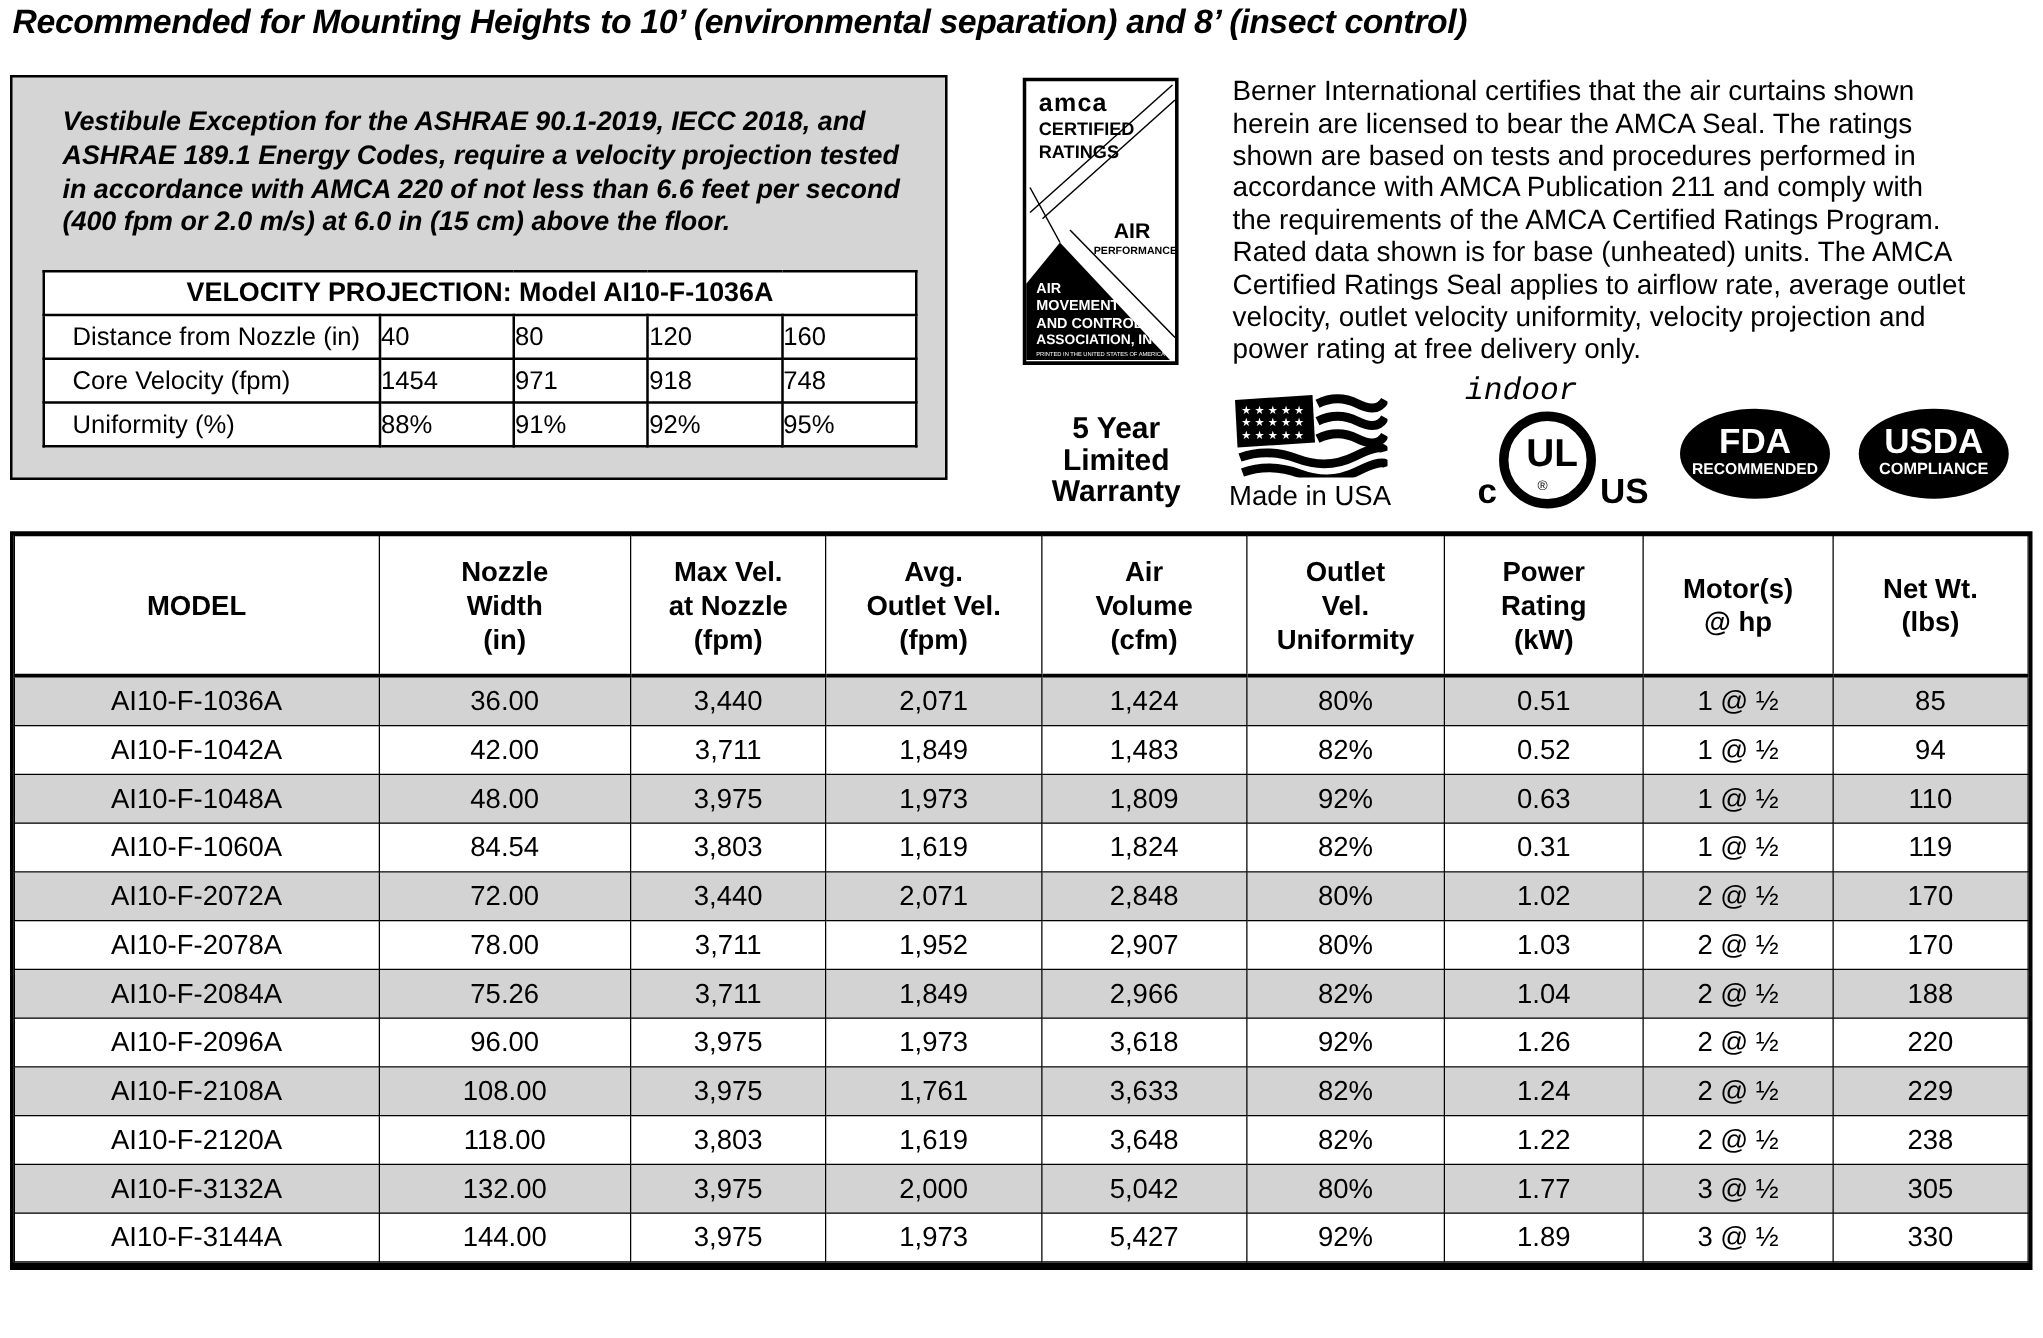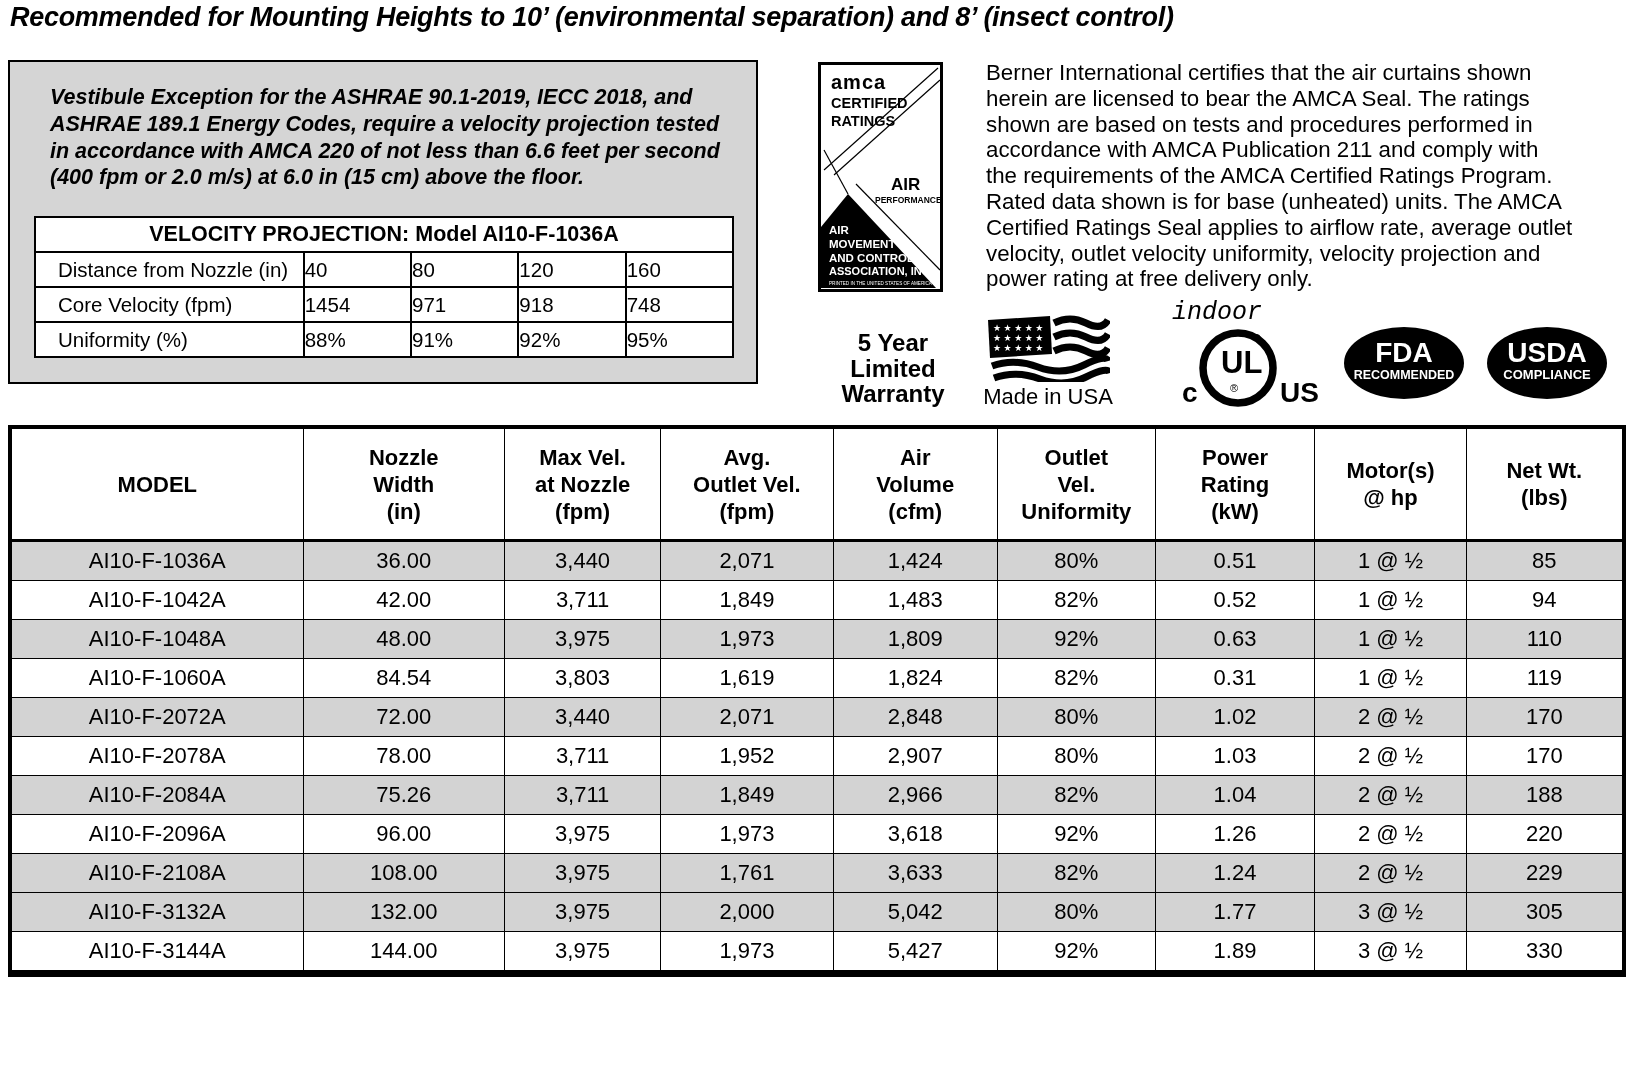--- a/index.html
+++ b/index.html
@@ -301,20 +301,31 @@
             <td>AI10-F-2108A</td>
             <td>108.00</td>
             <td>3,975</td>
             <td>1,761</td>
             <td>3,633</td>
             <td>82%</td>
             <td>1.24</td>
             <td>2 @ ½</td>
             <td>229</td>
           </tr>
+          <tr>
+            <td>AI10-F-2120A</td>
+            <td>118.00</td>
+            <td>3,803</td>
+            <td>1,619</td>
+            <td>3,648</td>
+            <td>82%</td>
+            <td>1.22</td>
+            <td>2 @ ½</td>
+            <td>238</td>
+          </tr>
           <tr class="shade">
             <td>AI10-F-3132A</td>
             <td>132.00</td>
             <td>3,975</td>
             <td>2,000</td>
             <td>5,042</td>
             <td>80%</td>
             <td>1.77</td>
             <td>3 @ ½</td>
             <td>305</td>

